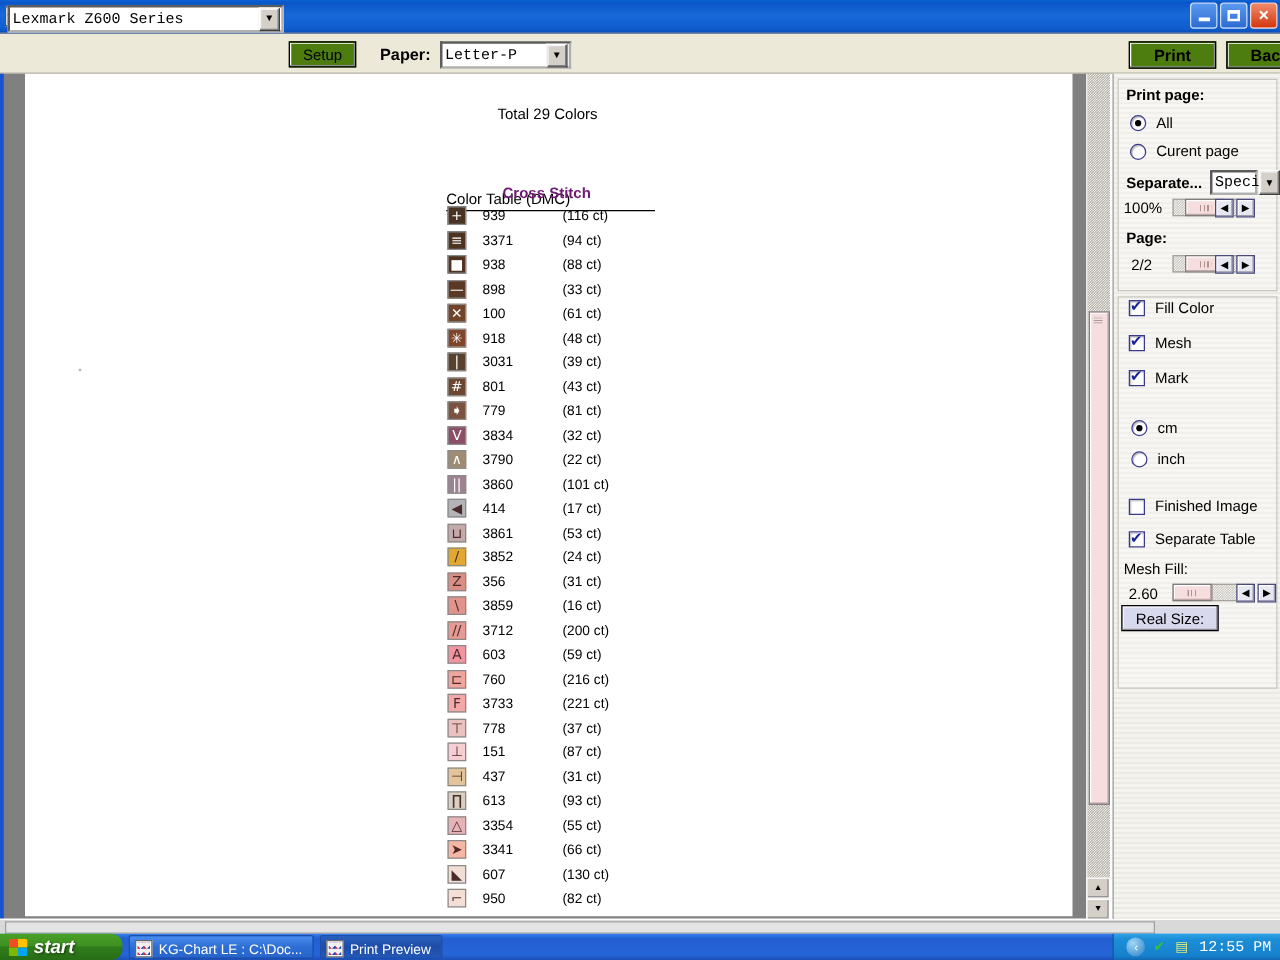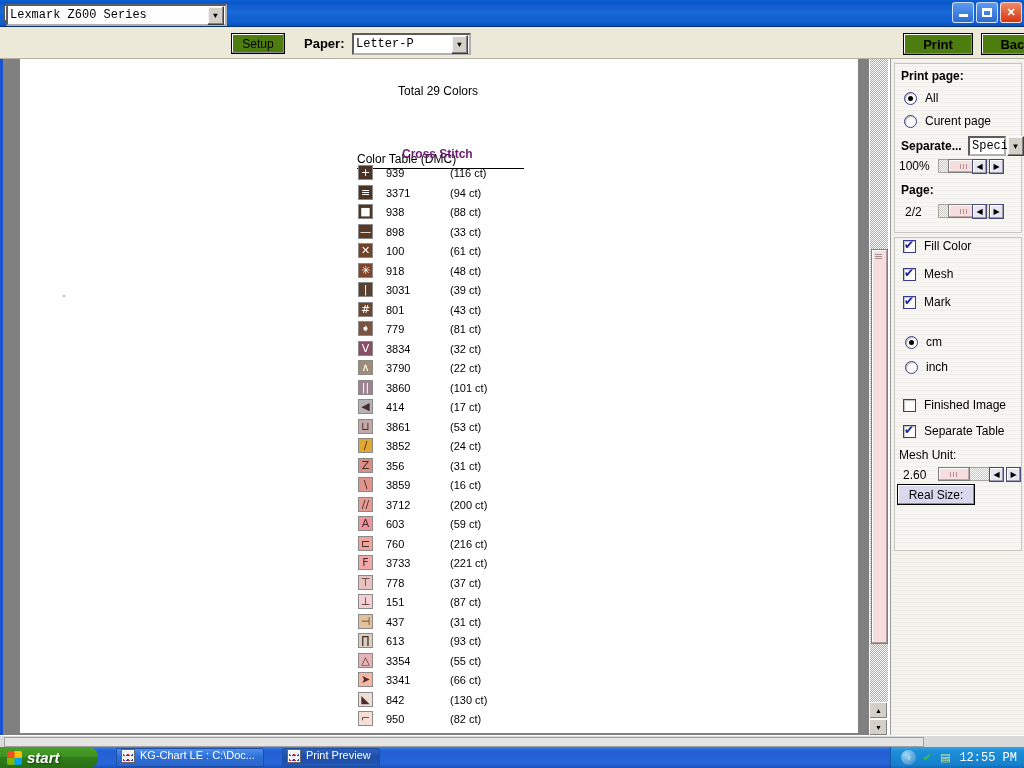--- a/index.html
+++ b/index.html
@@ -72,21 +72,21 @@
   .printer-combo { position: absolute; left: 6px; top: 4px; width: 221px; }
   .printer-combo .combo-arrow { position: absolute; right: 1px; top: 0px; }
   .btn3d {
     background: #4d7c0f; border: 1px solid #000;
     box-shadow: inset -1px -1px 0 #8c8c99, inset 1px 1px 0 #ffffff;
     font-size: 12px; color: #000; display: flex; align-items: center; justify-content: center;
     font-family: "Liberation Sans", sans-serif;
   }
   .setup-btn { position: absolute; left: 231px; top: 33px; width: 54px; height: 21px; }
   .paper-label { position: absolute; left: 304px; top: 36px; font-size: 13px; font-weight: bold; color: #000; }
-  .paper-combo { position: absolute; left: 352px; top: 33px; width: 119px; height: 22px; }
+  .paper-combo { position: absolute; left: 352px; top: 33px; width: 105px; height: 22px; }
   .paper-combo .combo-arrow { position: absolute; right: 1px; top: 0px; }
   .print-btn { position: absolute; left: 903px; top: 33px; width: 70px; height: 22px; font-weight: bold; font-size: 13px; }
   .back-btn  { position: absolute; left: 981px; top: 33px; width: 70px; height: 22px; font-weight: bold; font-size: 13px; }
 
   
   .preview-region {
     position: absolute; left: 0px; top: 59px; width: 888px; height: 676px;
     background: #808080; border-left: 3px solid #1a52d0;
   }
   .page-white {
@@ -246,22 +246,22 @@
   }
   .winflag {
     width: 15px; height: 14px; margin: 0 5px 0 7px; flex: 0 0 auto;
     background:
       linear-gradient(to right, #f14f21 0 49%, #ffc200 51% 100%) 0 0/100% 49%,
       linear-gradient(to right, #7eb900 0 49%, #00a3ee 51% 100%) 0 100%/100% 49%;
     background-repeat: no-repeat;
     border-radius: 2px;
   }
   .taskitem {
-    height: 19px; margin-left: 18px; padding: 0 8px 0 4px;
-    display: flex; align-items: flex-start; gap: 5px;
+    height: 19px; margin-left: 5px; padding: 0 8px 0 4px;
+    display: flex; align-items: flex-end; gap: 5px;
     color: #fff; font-size: 11px;
     background: linear-gradient(to bottom, #4a8ef0, #2e6ed4 50%, #2765cc);
     border: 1px solid #1d4fa8; border-radius: 2px;
     max-width: 170px; overflow: hidden; white-space: nowrap;
   }
   .taskitem.active { background: linear-gradient(to bottom, #2b5fbe, #1d4da6 50%, #2358b5); }
   .ti-icon { width: 14px; height: 14px; background: #fff; border: 1px solid #666; position: relative; flex: 0 0 auto; }
   .ti-icon::before {
     content: ""; position: absolute; left: 1px; top: 1px; width: 10px; height: 10px;
     background:
@@ -511,21 +511,21 @@
               <div class="swatch" style="background: rgb(246, 182, 164);">
                 <div class="sym" style="color: rgb(74, 42, 42); font-size: 11px; line-height: 1; font-family: &quot;DejaVu Sans&quot;, sans-serif;">➤</div>
               </div>
               <div class="code">3341</div>
               <div class="ct">(66 ct)</div>
             </div>
             <div class="crow">
               <div class="swatch" style="background: rgb(240, 221, 214);">
                 <div class="sym" style="color: rgb(74, 42, 42); font-size: 11px; line-height: 1; font-family: &quot;DejaVu Sans&quot;, sans-serif;">◣</div>
               </div>
-              <div class="code">842</div>
+              <div class="code">607</div>
               <div class="ct">(130 ct)</div>
             </div>
             <div class="crow">
               <div class="swatch" style="background: rgb(245, 222, 214);">
                 <div class="sym" style="color: rgb(74, 42, 42); font-size: 11px; line-height: 1; font-family: &quot;DejaVu Sans&quot;, sans-serif;">⌐</div>
               </div>
               <div class="code">950</div>
               <div class="ct">(82 ct)</div>
             </div>
           </div>
@@ -594,21 +594,21 @@
     <div class="lbl" style="left:35px; top:276px;">cm</div>
     <div class="radio" style="left:14px; top:302px;"></div>
     <div class="lbl" style="left:35px; top:301px;">inch</div>
 
     <div class="cbox" style="left:12px; top:340px;"></div>
     <div class="lbl" style="left:33px; top:339px;">Finished Image</div>
 
     <div class="cbox on" style="left:12px; top:366px;"></div>
     <div class="lbl" style="left:33px; top:365px;">Separate Table</div>
 
-    <div class="lbl" style="left:8px; top:389px;">Mesh Unit:</div>
+    <div class="lbl" style="left:8px; top:389px;">Mesh Fill:</div>
     <div class="lbl" style="left:12px; top:409px;">2.60</div>
     <div class="spin-track" style="left:47px; top:408px; width:64px;"></div>
     <div class="spin-thumb" style="left:47px; top:408px;">
         <span></span>
       </div>
     <div class="arrbtn" style="left:98px; top:408px;">◀</div>
     <div class="arrbtn" style="left:115px; top:408px;">▶</div>
 
     <div class="realsize-btn">Real Size:</div>
   </div>

